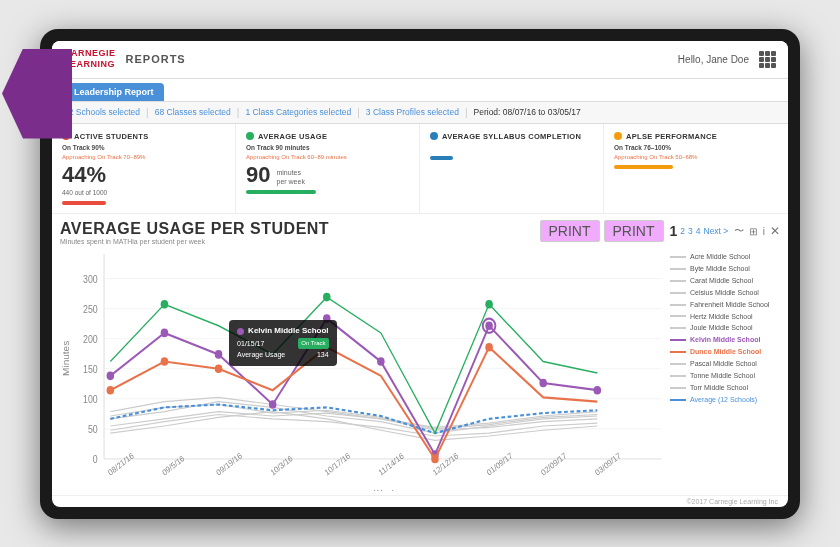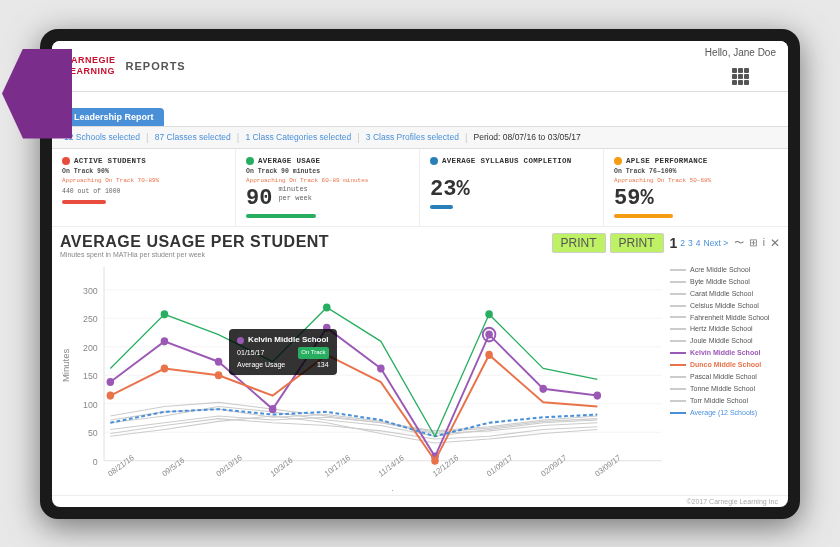--- a/index.html
+++ b/index.html
@@ -85,21 +85,20 @@
       font-weight: bold;
       color: #555;
       letter-spacing: 1px;
       text-transform: uppercase;
     }
 
     .header-right {
       display: flex;
       align-items: center;
       gap: 10px;
-      flex-direction: column;
     }
 
     .hello-text {
       font-size: 10px;
       color: #555;
     }
 
     .grid-icon {
       display: grid;
       grid-template-columns: repeat(3,5px);
@@ -110,21 +109,21 @@
     .grid-dot {
       width: 5px;
       height: 5px;
       background: #555;
       border-radius: 1px;
     }
 
     
     .tabs-bar {
       background: #fff;
-      padding: 16px 12px 0;
+      padding: 4px 12px 0;
       border-bottom: 1px solid #ddd;
       display: flex;
       gap: 4px;
     }
 
     .tab {
       padding: 4px 10px;
       font-size: 9px;
       border-radius: 4px 4px 0 0;
       cursor: pointer;
@@ -162,21 +161,20 @@
     .filter-item.link {
       color: #4a90d9;
       cursor: pointer;
     }
 
     
     .metrics-row {
       display: grid;
       grid-template-columns: repeat(4, 1fr);
       border-bottom: 1px solid #eee;
-      font-family: Liberation Mono, monospace;
     }
 
     .metric-card {
       padding: 8px 10px;
       border-right: 1px solid #eee;
     }
 
     .metric-card:last-child { border-right: none; }
 
     .metric-title {
@@ -267,23 +265,23 @@
       gap: 6px;
     }
 
     .print-export {
       display: flex;
       gap: 4px;
     }
 
     .btn-small {
       padding: 2px 8px;
-      font-size: 12px;
+      font-size: 14px;
       border: 1px solid #ccc;
-      background: #bef264;
+      background: #f0abfc;
       color: #555;
       cursor: pointer;
       border-radius: 2px;
     }
 
     .pagination {
       display: flex;
       align-items: center;
       gap: 3px;
       font-size: 8.5px;
@@ -429,86 +427,85 @@
 
       <div class="tabs-bar">
         <div class="tab active">
           <span>Leadership Report</span>
         </div>
       </div>
 
       <div class="filter-bar">
         <span class="filter-item link">12 Schools selected</span>
         <span class="filter-sep">|</span>
-        <span class="filter-item link">87 Classes selected</span>
+        <span class="filter-item link">68 Classes selected</span>
         <span class="filter-sep">|</span>
         <span class="filter-item link">1 Class Categories selected</span>
         <span class="filter-sep">|</span>
         <span class="filter-item link">3 Class Profiles selected</span>
         <span class="filter-sep">|</span>
         <span class="filter-item">Period: 08/07/16 to 03/05/17</span>
       </div>
 
       <div class="metrics-row">
 
         <div class="metric-card">
           <div class="metric-title">
             <span class="metric-dot" style="background:#e74c3c;"></span>
             <span>ACTIVE STUDENTS</span>
           </div>
           <div class="metric-sub">
             <span class="on-track">On Track 90%</span><br>
             <span class="approaching">Approaching On Track 70–89%</span>
           </div>
+          <div class="metric-value">44%</div>
           <div class="metric-sub">440 out of 1000</div>
           <div class="metric-bar-row">
             <div class="metric-bar" style="background:#e74c3c;width:44px;"></div>
           </div>
         </div>
 
         <div class="metric-card">
           <div class="metric-title">
             <span class="metric-dot" style="background:#27ae60;"></span>
             <span>AVERAGE USAGE</span>
           </div>
           <div class="metric-sub">
             <span class="on-track">On Track 90 minutes</span><br>
             <span class="approaching">Approaching On Track 60–89 minutes</span>
           </div>
-          <div style="display:flex;align-items:flex-start;gap:6px;">
+          <div style="display:flex;align-items:flex-end;gap:6px;">
             <div class="metric-value">90</div>
             <div class="metric-unit" style="font-size:7px;line-height:1.3;">minutes<br>per week</div>
           </div>
           <div class="metric-bar-row">
             <div class="metric-bar" style="background:#27ae60;width:70px;"></div>
           </div>
         </div>
 
         <div class="metric-card">
           <div class="metric-title">
             <span class="metric-dot" style="background:#2980b9;"></span>
             <span>AVERAGE SYLLABUS COMPLETION</span>
           </div>
           <div class="metric-sub">&nbsp;</div>
-          <div class="metric-value">23%</div>
           <div class="metric-bar-row">
             <div class="metric-bar" style="background:#2980b9;width:23px;"></div>
           </div>
         </div>
 
         <div class="metric-card">
           <div class="metric-title">
             <span class="metric-dot" style="background:#f39c12;"></span>
             <span>APLSE PERFORMANCE</span>
           </div>
           <div class="metric-sub">
             <span class="on-track">On Track 76–100%</span><br>
             <span class="approaching">Approaching On Track 50–68%</span>
           </div>
-          <div class="metric-value">59%</div>
           <div class="metric-bar-row">
             <div class="metric-bar" style="background:#f39c12;width:59px;"></div>
           </div>
         </div>
 
       </div>
 
       <div class="chart-section">
         <div class="chart-header">
           <div>

